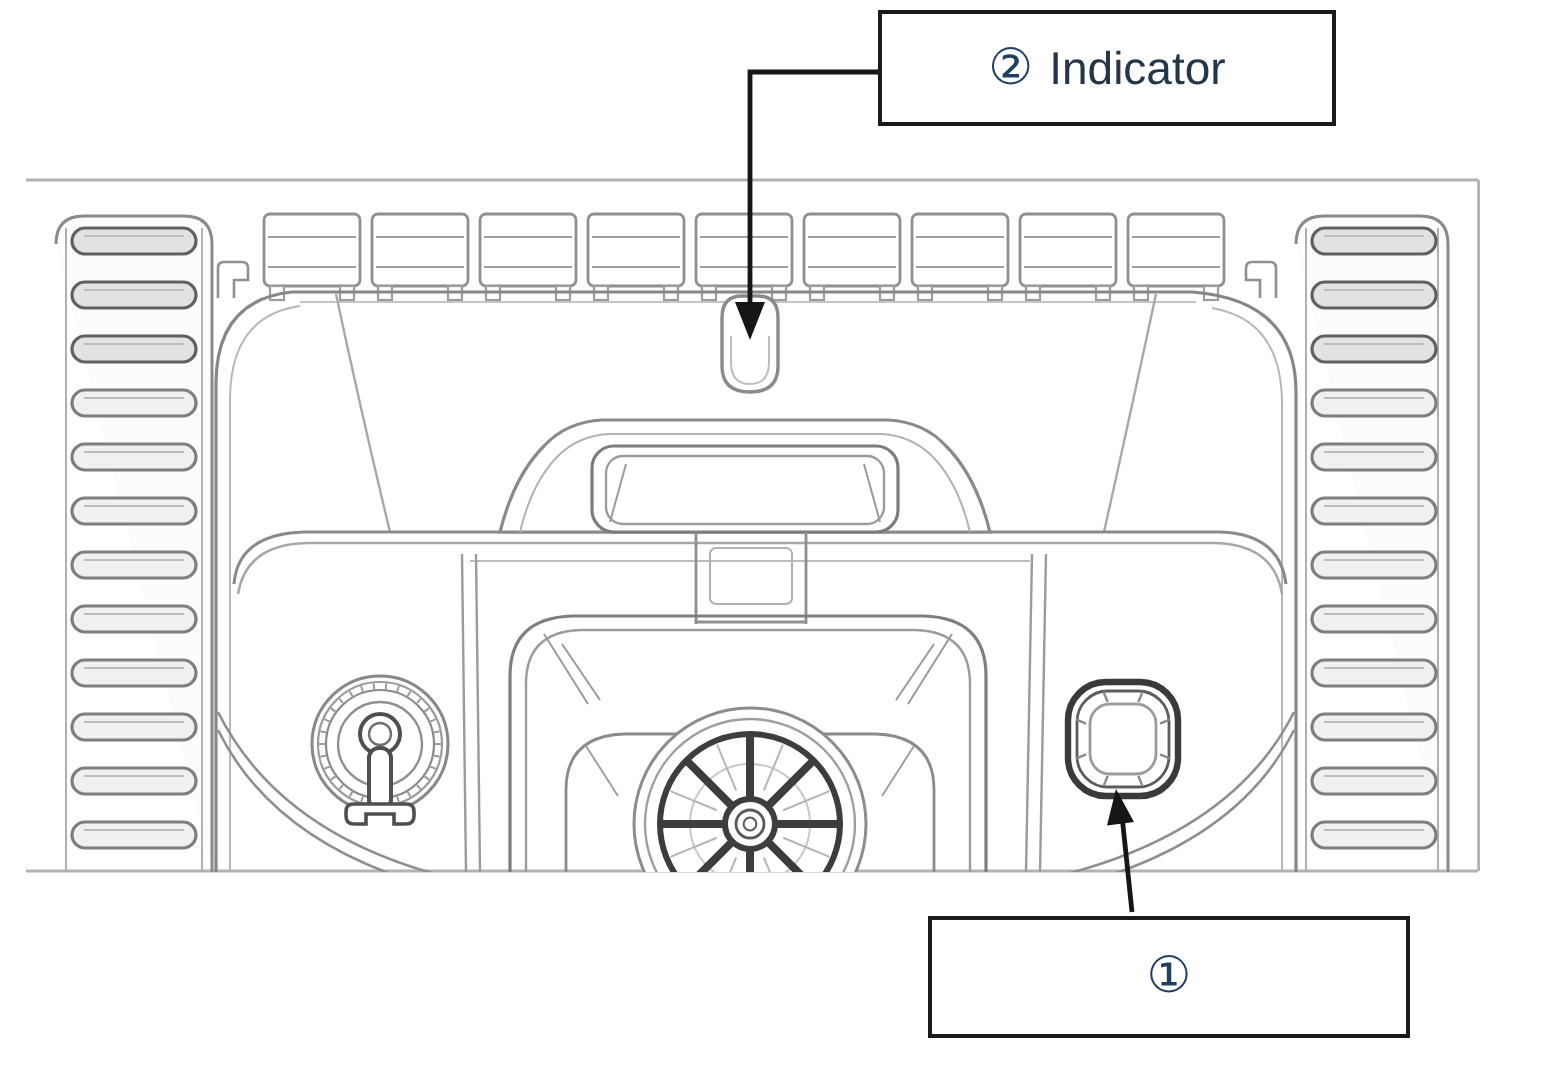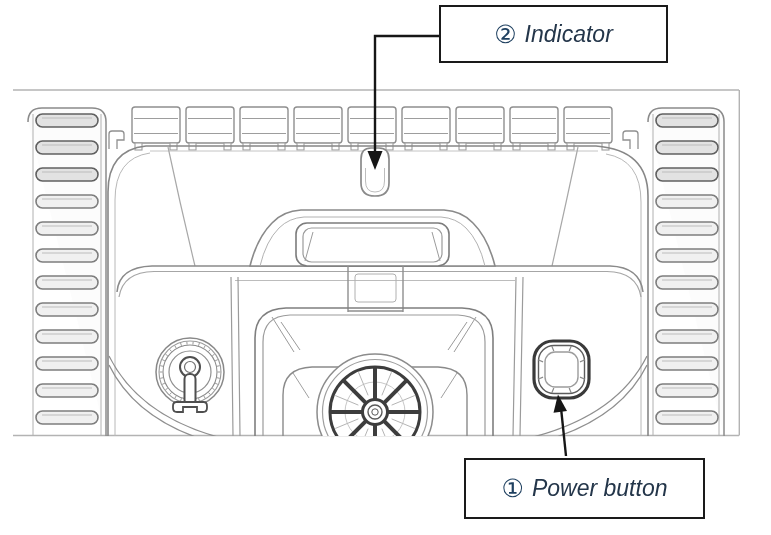--- a/index.html
+++ b/index.html
@@ -7,21 +7,21 @@
     position:relative;width:771px;height:535px;background:#ffffff;overflow:hidden;
     font-family:"Liberation Sans", sans-serif;
   }
   #stage svg{position:absolute;left:0;top:0;}
   .callout{
     position:absolute;background:#ffffff;border:2.5px solid #1a1a1a;
     display:flex;align-items:center;justify-content:center;gap:8px;
     box-sizing:border-box;white-space:nowrap;
   }
   .callout .num{font-size:25px;line-height:1;color:#1f4060;}
-  .callout .lbl{font-size:23px;line-height:1;color:#24364a;font-style:italic;}
+  .callout .lbl{font-size:23px;line-height:1;color:#24364a;}
   #callout-indicator{left:439px;top:5px;width:229px;height:58px;}
   #callout-power{left:464px;top:458px;width:241px;height:61px;}
 </style>
 </head>
 <body>
 
 <div id="stage">
 
   <svg width="771" height="535" viewBox="0 0 771 535">
     <defs>
@@ -296,15 +296,14 @@
       </g>
     </g>
   </svg>
 
   <div class="callout" id="callout-indicator">
     <span class="num">②</span>
       <span class="lbl">Indicator</span>
   </div>
   <div class="callout" id="callout-power">
     <span class="num">①</span>
-      <span class="lbl">Power button</span>
   </div>
 </div>
 
 </body></html>

